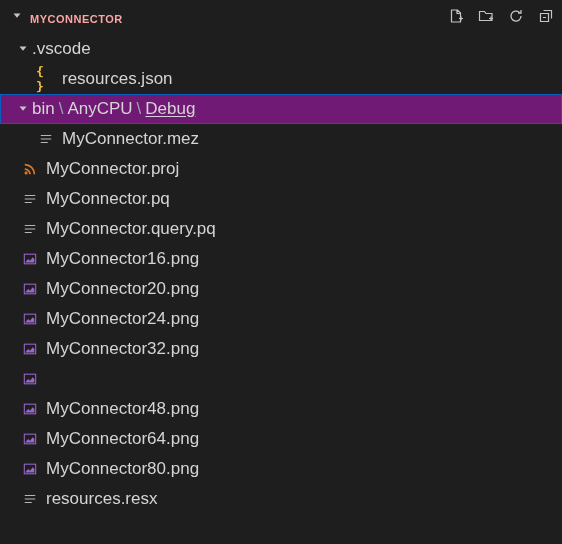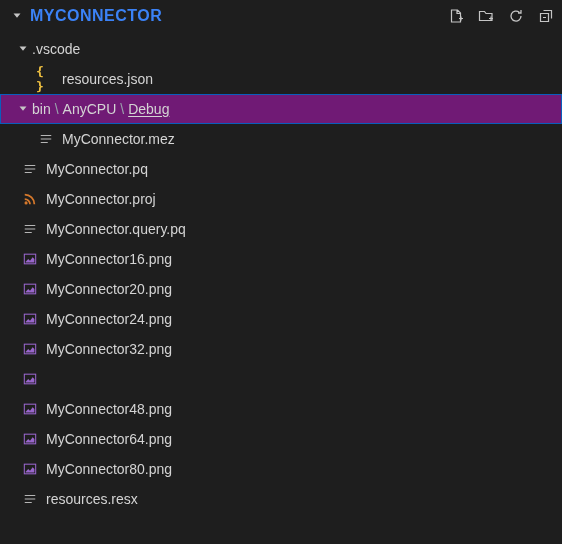--- a/index.html
+++ b/index.html
@@ -14,26 +14,26 @@
     user-select: none;
   }
   .header {
     display: flex;
     align-items: center;
     height: 32px;
     padding: 0 6px 0 8px;
   }
   .header-title {
     flex: 1;
-    font-size: 16px;
+    font-size: 11px;
     font-weight: 700;
     letter-spacing: 0.5px;
-    color: #3b82f6;
-    display: flex;
-    align-items: flex-start;
+    color: #fca5a5;
+    display: flex;
+    align-items: flex-end;
     gap: 4px;
   }
   .header-actions {
     display: flex;
     gap: 10px;
     align-items: center;
   }
   .action-btn {
     width: 20px;
     height: 20px;
@@ -73,21 +73,21 @@
     height: 20px;
     display: flex;
     align-items: center;
     justify-content: center;
     margin-right: 6px;
     flex: 0 0 auto;
     font-family: Consolas, monospace;
   }
   .label {
     white-space: nowrap;
-    font-size: 14px;
+    font-size: 17px;
     color: #d4d4d4;
   }
   .crumb-sep { color: #9aa3ad; padding: 0 4px; }
   .crumb-last { text-decoration: underline; text-underline-offset: 2px; }
   .ic-json { color: #f0c141; font-weight: 700; font-size: 13px; }
   .ic-lines { color: #b5b5b5; }
   .ic-rss { color: #d6792c; }
   .ic-img { color: #9966cc; }
   svg { display: block; }
 </style>
@@ -164,46 +164,46 @@
     <span class="icon ic-lines">
       <svg width="14" height="14" viewBox="0 0 16 16">
           <path stroke="currentColor" stroke-width="1.4" d="M2 4h12M2 8h12M2 12h8"></path>
         </svg>
     </span>
     <span class="label">MyConnector.mez</span>
   </div>
 
   <div class="row">
     <span class="indent" style="width:20px"></span>
-    <span class="icon ic-lines">
-      <svg width="14" height="14" viewBox="0 0 16 16">
-          <path stroke="currentColor" stroke-width="1.4" d="M2 4h12M2 8h12M2 12h8"></path>
-        </svg>
-    </span>
-    <span class="label">MyConnector.pq</span>
-  </div>
-
-  <div class="row">
-    <span class="indent" style="width:20px"></span>
     <span class="icon ic-rss">
       <svg width="14" height="14" viewBox="0 0 16 16" fill="currentColor">
           <circle cx="3.5" cy="12.5" r="1.8"></circle>
           <path d="M2 7a7 7 0 0 1 7 7h-2a5 5 0 0 0-5-5zM2 2a12 12 0 0 1 12 12h-2A10 10 0 0 0 2 4z"></path>
         </svg>
     </span>
     <span class="label">MyConnector.proj</span>
   </div>
 
   <div class="row">
     <span class="indent" style="width:20px"></span>
     <span class="icon ic-lines">
       <svg width="14" height="14" viewBox="0 0 16 16">
           <path stroke="currentColor" stroke-width="1.4" d="M2 4h12M2 8h12M2 12h8"></path>
         </svg>
     </span>
+    <span class="label">MyConnector.pq</span>
+  </div>
+
+  <div class="row">
+    <span class="indent" style="width:20px"></span>
+    <span class="icon ic-lines">
+      <svg width="14" height="14" viewBox="0 0 16 16">
+          <path stroke="currentColor" stroke-width="1.4" d="M2 4h12M2 8h12M2 12h8"></path>
+        </svg>
+    </span>
     <span class="label">MyConnector.query.pq</span>
   </div>
 
   <div class="row">
     <span class="indent" style="width:20px"></span>
     <span class="icon ic-img">
       <svg width="14" height="14" viewBox="0 0 16 16">
           <rect x="1.5" y="2.5" width="13" height="11" fill="none" stroke="currentColor" stroke-width="1.2"></rect>
           <path fill="currentColor" d="M3 11l3-3 2 2 3-4 2 2v4H3z"></path>
         </svg>

